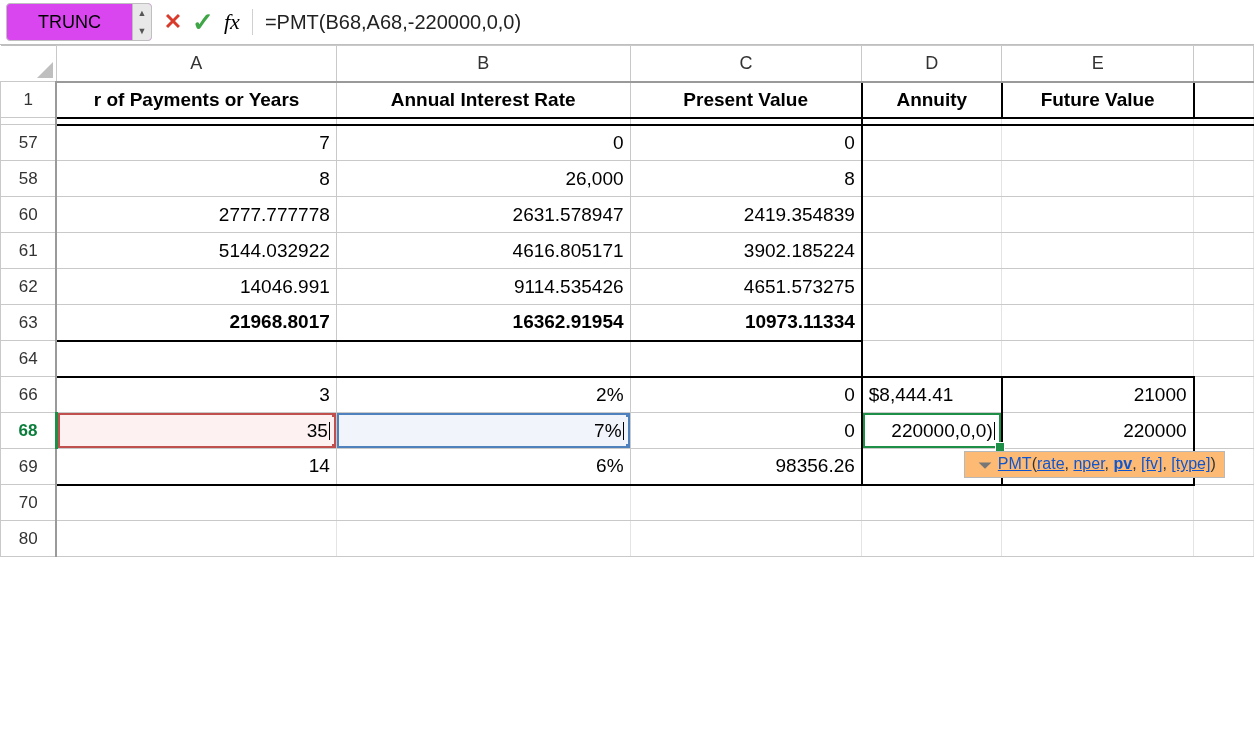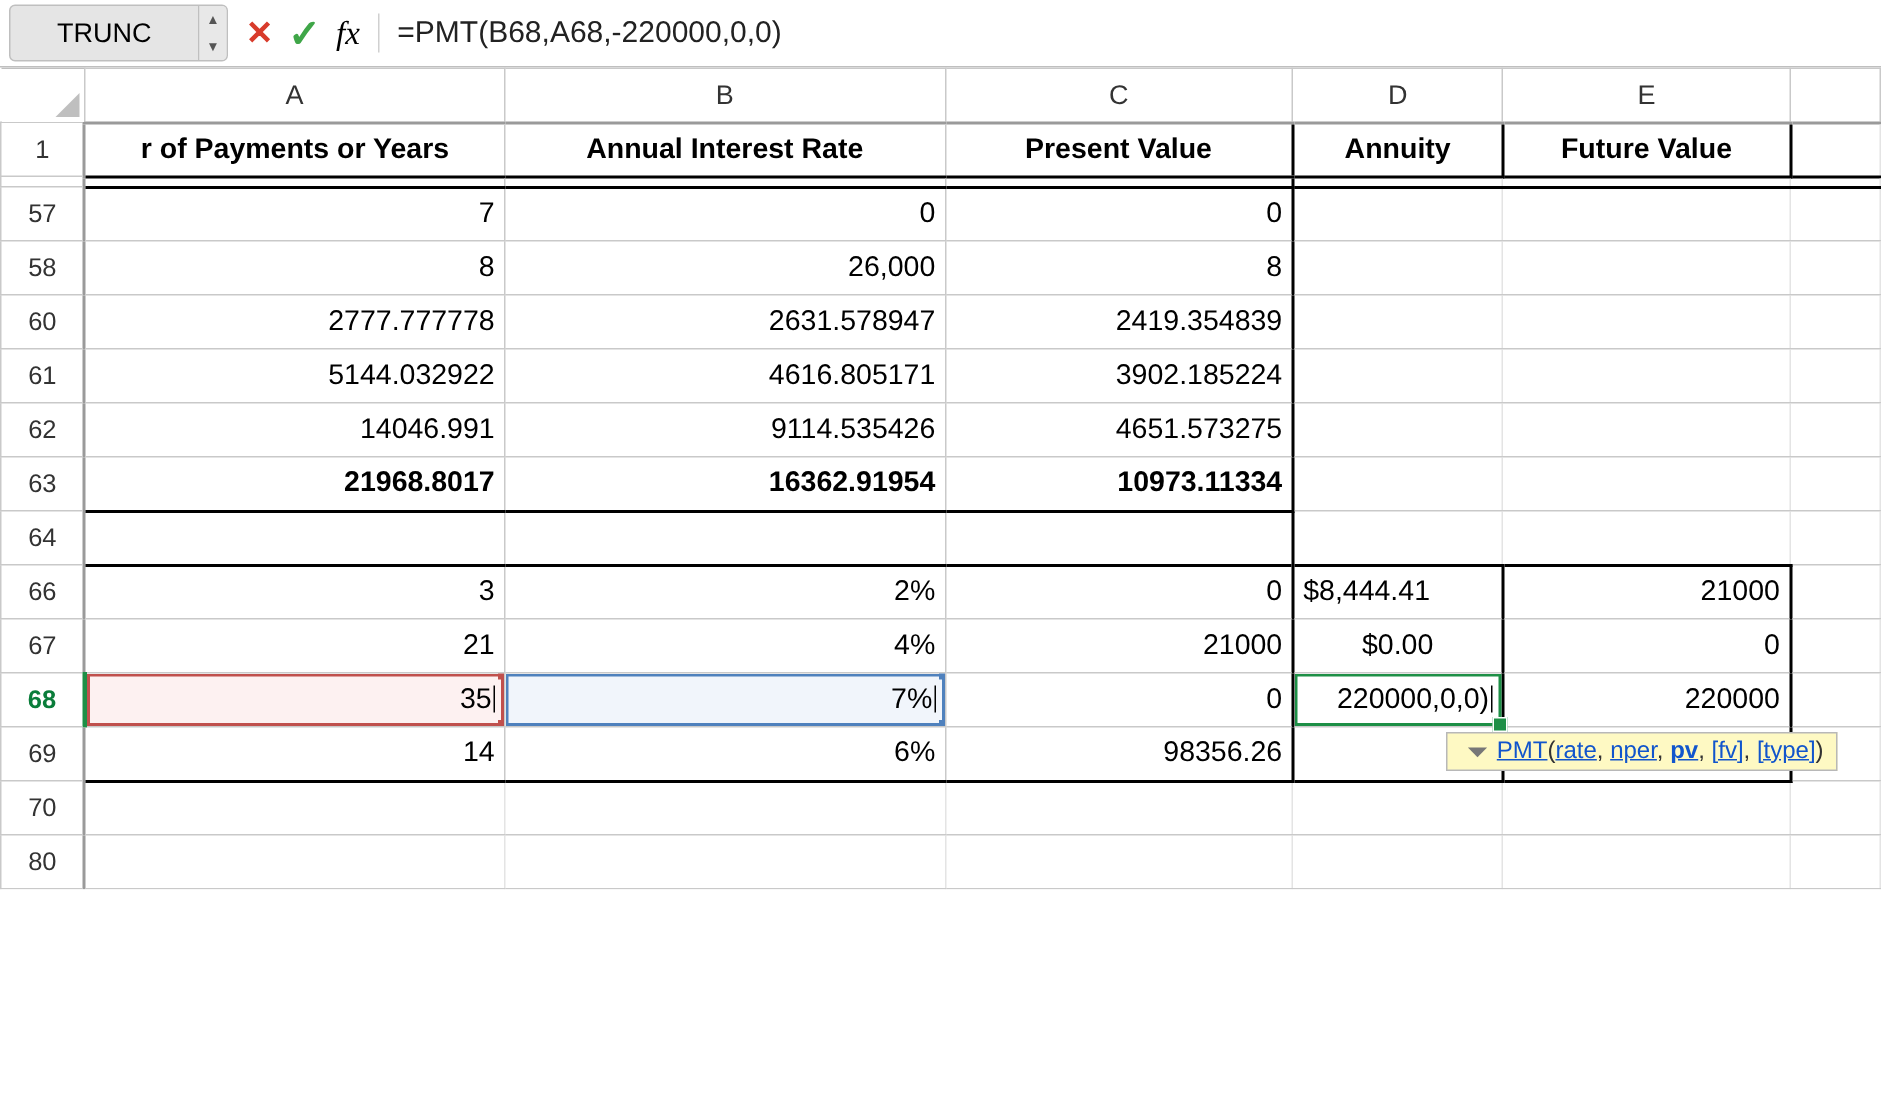--- a/index.html
+++ b/index.html
@@ -1,17 +1,17 @@
 <!DOCTYPE html>
 <html><head>
 <meta charset="utf-8">
 <style>
   html,body{margin:0;padding:0;font-family:Arial,Helvetica,sans-serif;font-size:17px;color:#000;background:#fff}
   .formula-bar{display:flex;align-items:center;height:44px;border-bottom:1px solid #bfbfbf;background:#fff}
-  .name-box{display:flex;align-items:center;width:144px;height:36px;margin:4px 6px;border:1px solid #bfbfbf;border-radius:4px;background:#e5e5e5}
+  .name-box{display:flex;align-items:center;width:144px;height:36px;margin:4px 6px;border:1px solid #bfbfbf;border-radius:4px;background:#d946ef}
   .name-box span{flex:1;text-align:center;font-size:18px}
   .spinner{display:flex;flex-direction:column;width:18px;height:36px;border-left:1px solid #bfbfbf;background:#e8e8e8;border-radius:0 3px 3px 0}
   .spinner div{flex:1;display:flex;align-items:center;justify-content:center;font-size:9px;color:#555}
   .fbar-btn{width:30px;text-align:center;font-size:22px}
   .fx{font-family:'Times New Roman',serif;font-style:italic;font-size:22px;padding:0 6px}
   .vline{width:1px;height:26px;background:#d0d0d0;margin:0 6px}
   .formula-input{flex:1;font-size:20px;padding-left:6px;color:#222}
   .sheet{overflow:hidden}
   table{border-collapse:collapse;table-layout:fixed}
   col.rh{width:56px}
@@ -43,21 +43,21 @@
   .br{border-right:2px solid #000}
   .ref-A68{position:relative;box-shadow:inset 0 0 0 2px #c0504d;background:#fdf1f1}
   .ref-B68{position:relative;box-shadow:inset 0 0 0 2px #4f81bd;background:#f1f5fb}
   .handle{position:absolute;width:7px;height:7px;background:inherit}
   .h-red-tr{top:-3px;right:-3px;background:#c0504d}
   .h-red-br{bottom:-3px;right:-3px;background:#c0504d}
   .h-blue-tr{top:-3px;right:-3px;background:#4f81bd}
   .h-blue-br{bottom:-3px;right:-3px;background:#4f81bd}
   .active-cell{position:relative;box-shadow:inset 0 0 0 2px #1d8f46;overflow:visible}
   .active-cell .fill{position:absolute;right:-4px;bottom:-4px;width:8px;height:8px;background:#1d8f46;border:1px solid #fff}
-  .tooltip{position:absolute;right:-224px;bottom:-30px;background:#fef9c3;border:1px solid #b8b8b8;padding:3px 8px;font-size:16px;color:#333;white-space:nowrap;z-index:5}
+  .tooltip{position:absolute;right:-224px;bottom:-30px;background:#fdba74;border:1px solid #b8b8b8;padding:3px 8px;font-size:16px;color:#333;white-space:nowrap;z-index:5}
   .tooltip a{color:#1155cc;text-decoration:underline;cursor:pointer}
   .tooltip b{font-weight:bold;color:#1155cc;text-decoration:underline}
   .caret{display:inline-block;width:1px;height:18px;background:#000;vertical-align:middle;margin-left:1px}
   svg.drop{width:16px;height:16px;vertical-align:middle;margin-left:4px;margin-bottom:2px}
 </style>
 </head>
 <body>
 
 <div class="formula-bar">
   <div class="name-box">
@@ -183,29 +183,20 @@
   <tr>
     <td class="rowhdr">66</td>
     <td class="cell bl bt">3</td>
     <td class="cell bt">2%</td>
     <td class="cell bt">0</td>
     <td class="cell bl bt" style="text-align:left">$8,444.41</td>
     <td class="cell bl bt br">21000</td>
     <td class="cell thin"></td>
   </tr>
   <tr>
-    <td class="rowhdr">67</td>
-    <td class="cell bl">21</td>
-    <td class="cell">4%</td>
-    <td class="cell">21000</td>
-    <td class="cell bl" style="text-align:center">$0.00</td>
-    <td class="cell bl br">0</td>
-    <td class="cell thin"></td>
-  </tr>
-  <tr>
     <td class="rowhdr active">68</td>
     <td class="cell bl ref-A68"><span>35</span><span class="caret"></span><span class="handle h-red-tr"></span><span class="handle h-red-br"></span></td>
     <td class="cell ref-B68"><span>7%</span><span class="caret"></span><span class="handle h-blue-tr"></span><span class="handle h-blue-br"></span></td>
     <td class="cell">0</td>
     <td class="cell bl active-cell">
       <span>220000,0,0)</span><span class="caret"></span>
       <span class="fill"></span>
       <div class="tooltip">
         <svg class="drop" viewBox="0 0 10 10">
                 <path d="M1 4 h8 l-4 4 z" fill="#777"></path>

